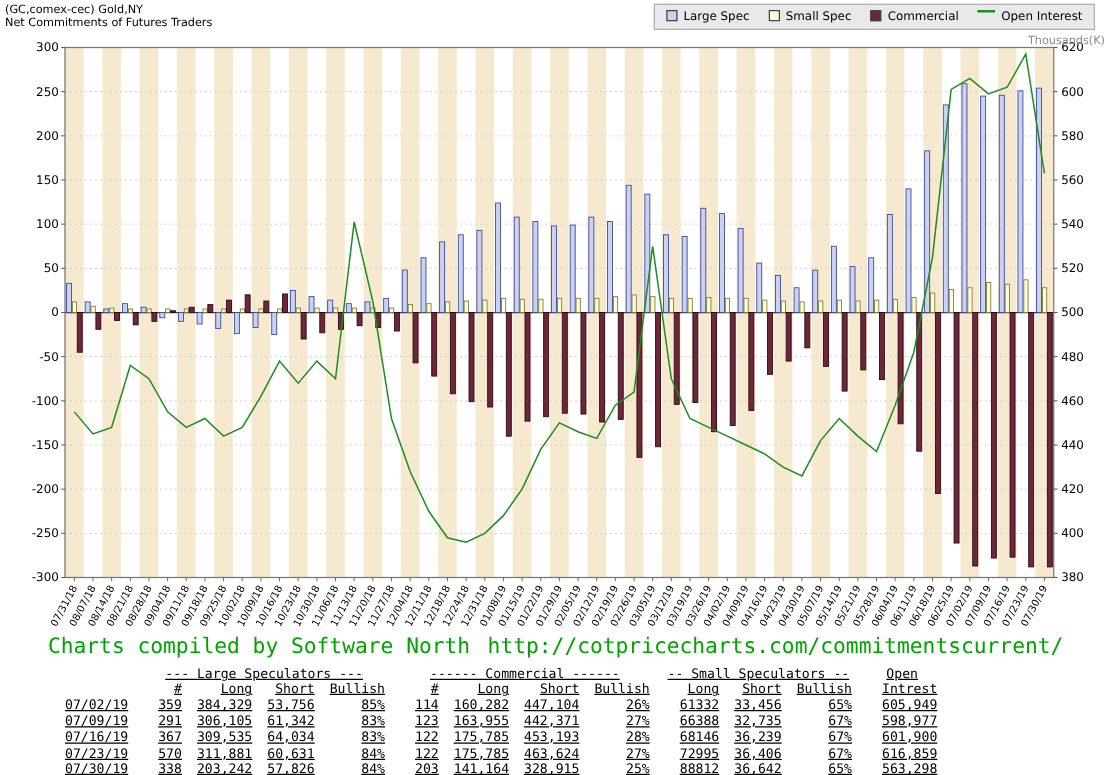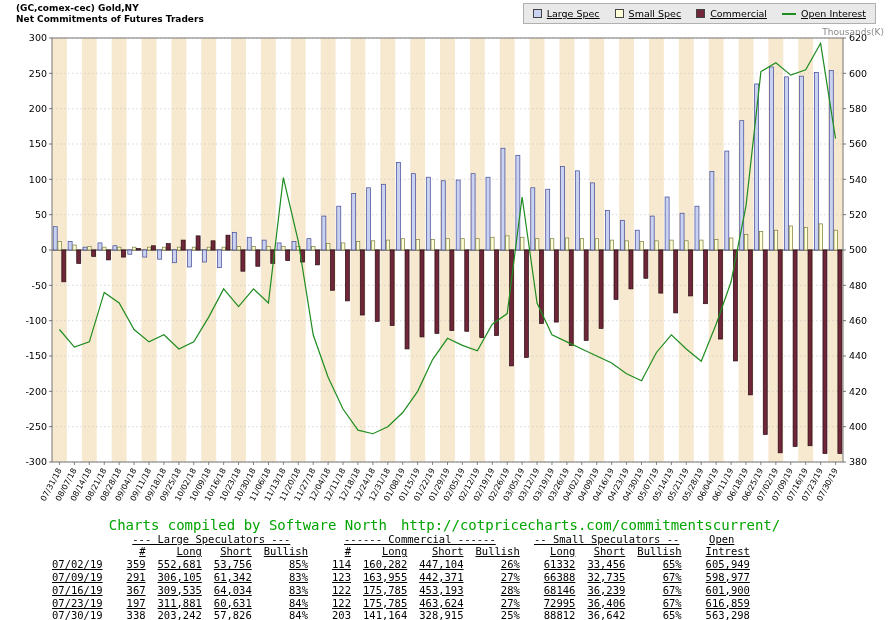--- a/index.html
+++ b/index.html
@@ -1,32 +1,32 @@
 <!DOCTYPE html>
 <html><head>
 <meta charset="utf-8">
 <style>
   html,body { margin:0; padding:0; background:#ffffff; }
   .page {
     position:relative; width:889px; height:620px; background:#ffffff;
     font-family:"DejaVu Sans","Liberation Sans",sans-serif; color:#000; overflow:hidden;
   }
-  .title-block { position:absolute; top:3px; left:16px; font-size:9px; font-weight:bold; line-height:11px; }
+  .title-block { position:absolute; top:3px; left:4px; font-size:9px; font-weight:normal; line-height:11px; }
   .legend {
     position:absolute; top:3px; right:13px; height:15px;
     display:flex; align-items:center; gap:15px;
     border:1px solid #b0b0b0; padding:2px 9px; font-size:9.5px;
   }
-  .legend-item { display:flex; align-items:center; gap:5px;text-decoration:underline; }
+  .legend-item { display:flex; align-items:flex-start; gap:5px; }
   .swatch { width:9px; height:9px; border:1px solid #444; display:inline-block; box-sizing:border-box; }
   .swatch.line { width:14px; height:2px; border:none; }
   .chart-wrap { position:absolute; top:26px; left:0; width:889px; height:478px; }
   .caption {
     position:absolute; top:507px; left:0; width:889px; text-align:center;
-    font-family:"DejaVu Sans Mono","Liberation Mono",monospace; font-size:14px;margin-top:10px;
+    font-family:"DejaVu Sans Mono","Liberation Mono",monospace; font-size:17px;
   }
   .caption .url { margin-left:14px; }
   .table-wrap { position:absolute; top:533px; left:46px;text-decoration:underline; }
   #cot-table { border-collapse:collapse; font-family:"DejaVu Sans Mono","Liberation Mono",monospace; font-size:10.5px; color:#000; }
   #cot-table td { padding:0.6px 6px; text-align:right; white-space:nowrap; line-height:11.6px; }
   #cot-table td.grp { text-align:center; }
   #cot-table td.datec { text-align:left; }
   #cot-table td.grpstart { padding-left:18px; }
 </style>
 </head>
@@ -462,21 +462,21 @@
             <td class="num">Short</td>
             <td class="num">Bullish</td>
             <td class="num grpstart">Long</td>
             <td class="num">Short</td>
             <td class="num">Bullish</td>
             <td class="num grpstart">Intrest</td>
           </tr>
           <tr>
             <td class="datec">07/02/19</td>
             <td class="num grpstart">359</td>
-            <td class="num">552,681</td>
+            <td class="num">384,329</td>
             <td class="num">53,756</td>
             <td class="num">85%</td>
             <td class="num grpstart">114</td>
             <td class="num">160,282</td>
             <td class="num">447,104</td>
             <td class="num">26%</td>
             <td class="num grpstart">61332</td>
             <td class="num">33,456</td>
             <td class="num">65%</td>
             <td class="num grpstart">605,949</td>
@@ -506,21 +506,21 @@
             <td class="num">175,785</td>
             <td class="num">453,193</td>
             <td class="num">28%</td>
             <td class="num grpstart">68146</td>
             <td class="num">36,239</td>
             <td class="num">67%</td>
             <td class="num grpstart">601,900</td>
           </tr>
           <tr>
             <td class="datec">07/23/19</td>
-            <td class="num grpstart">197</td>
+            <td class="num grpstart">570</td>
             <td class="num">311,881</td>
             <td class="num">60,631</td>
             <td class="num">84%</td>
             <td class="num grpstart">122</td>
             <td class="num">175,785</td>
             <td class="num">463,624</td>
             <td class="num">27%</td>
             <td class="num grpstart">72995</td>
             <td class="num">36,406</td>
             <td class="num">67%</td>

